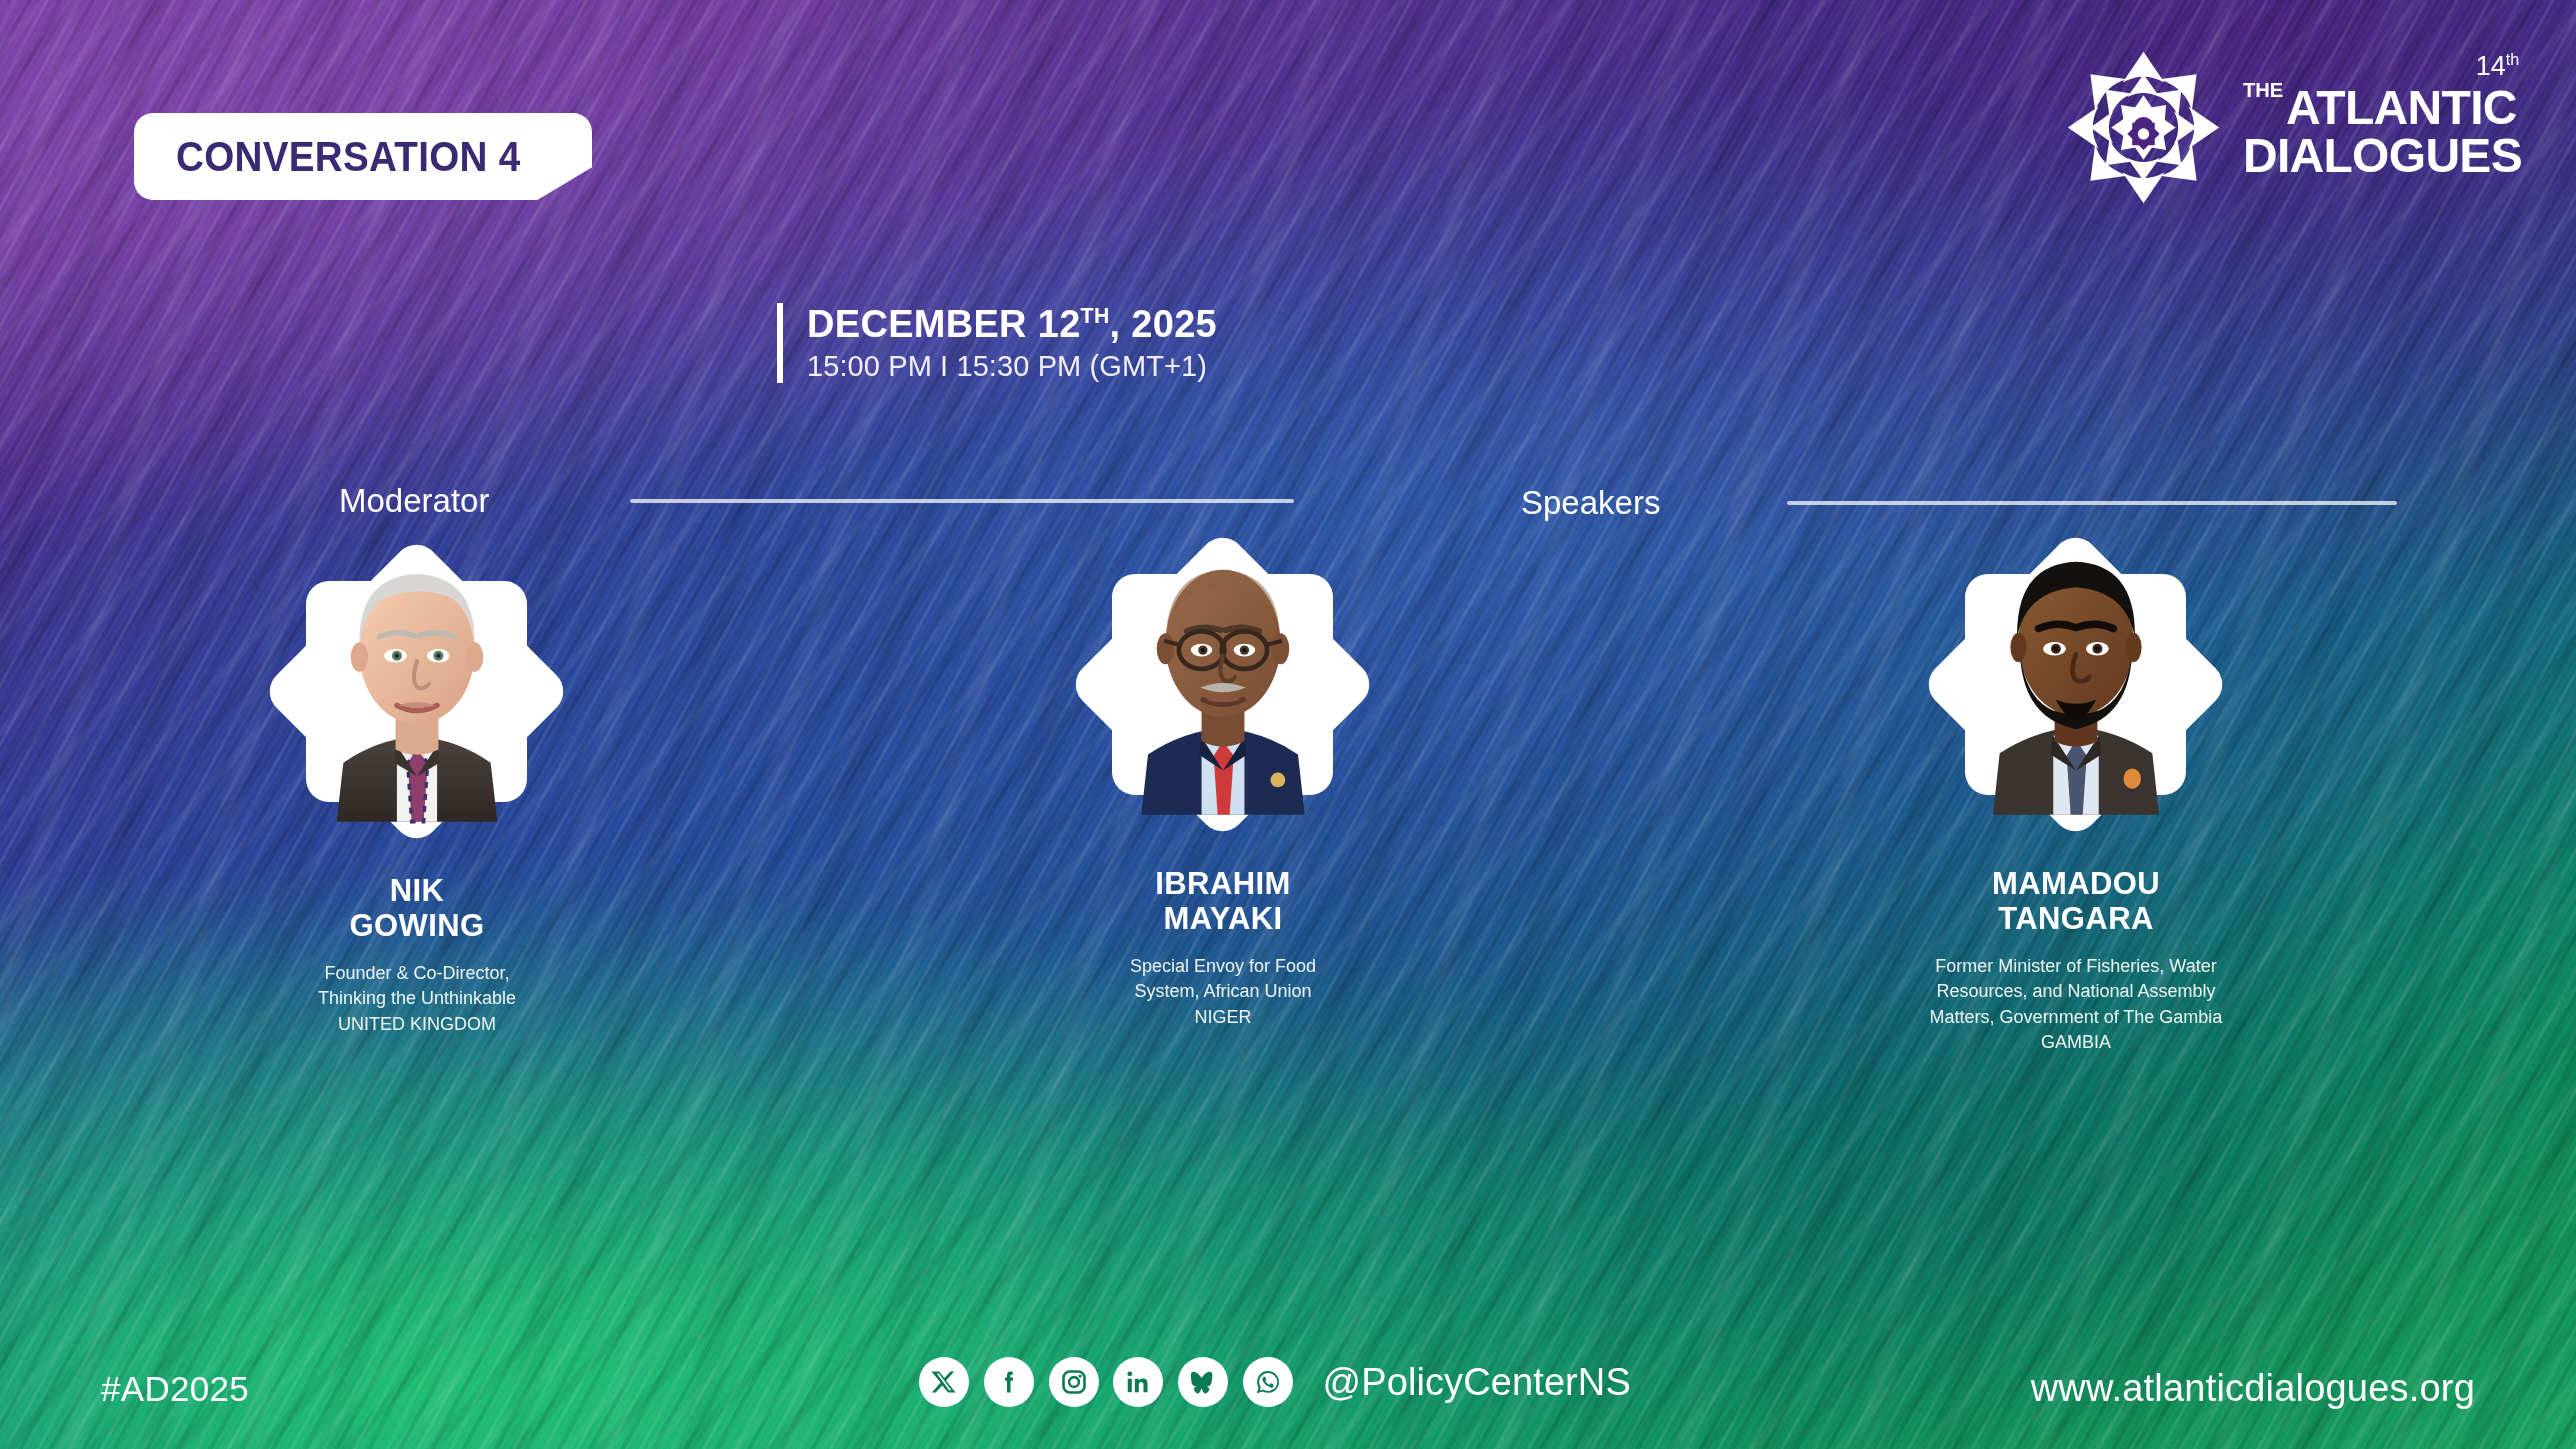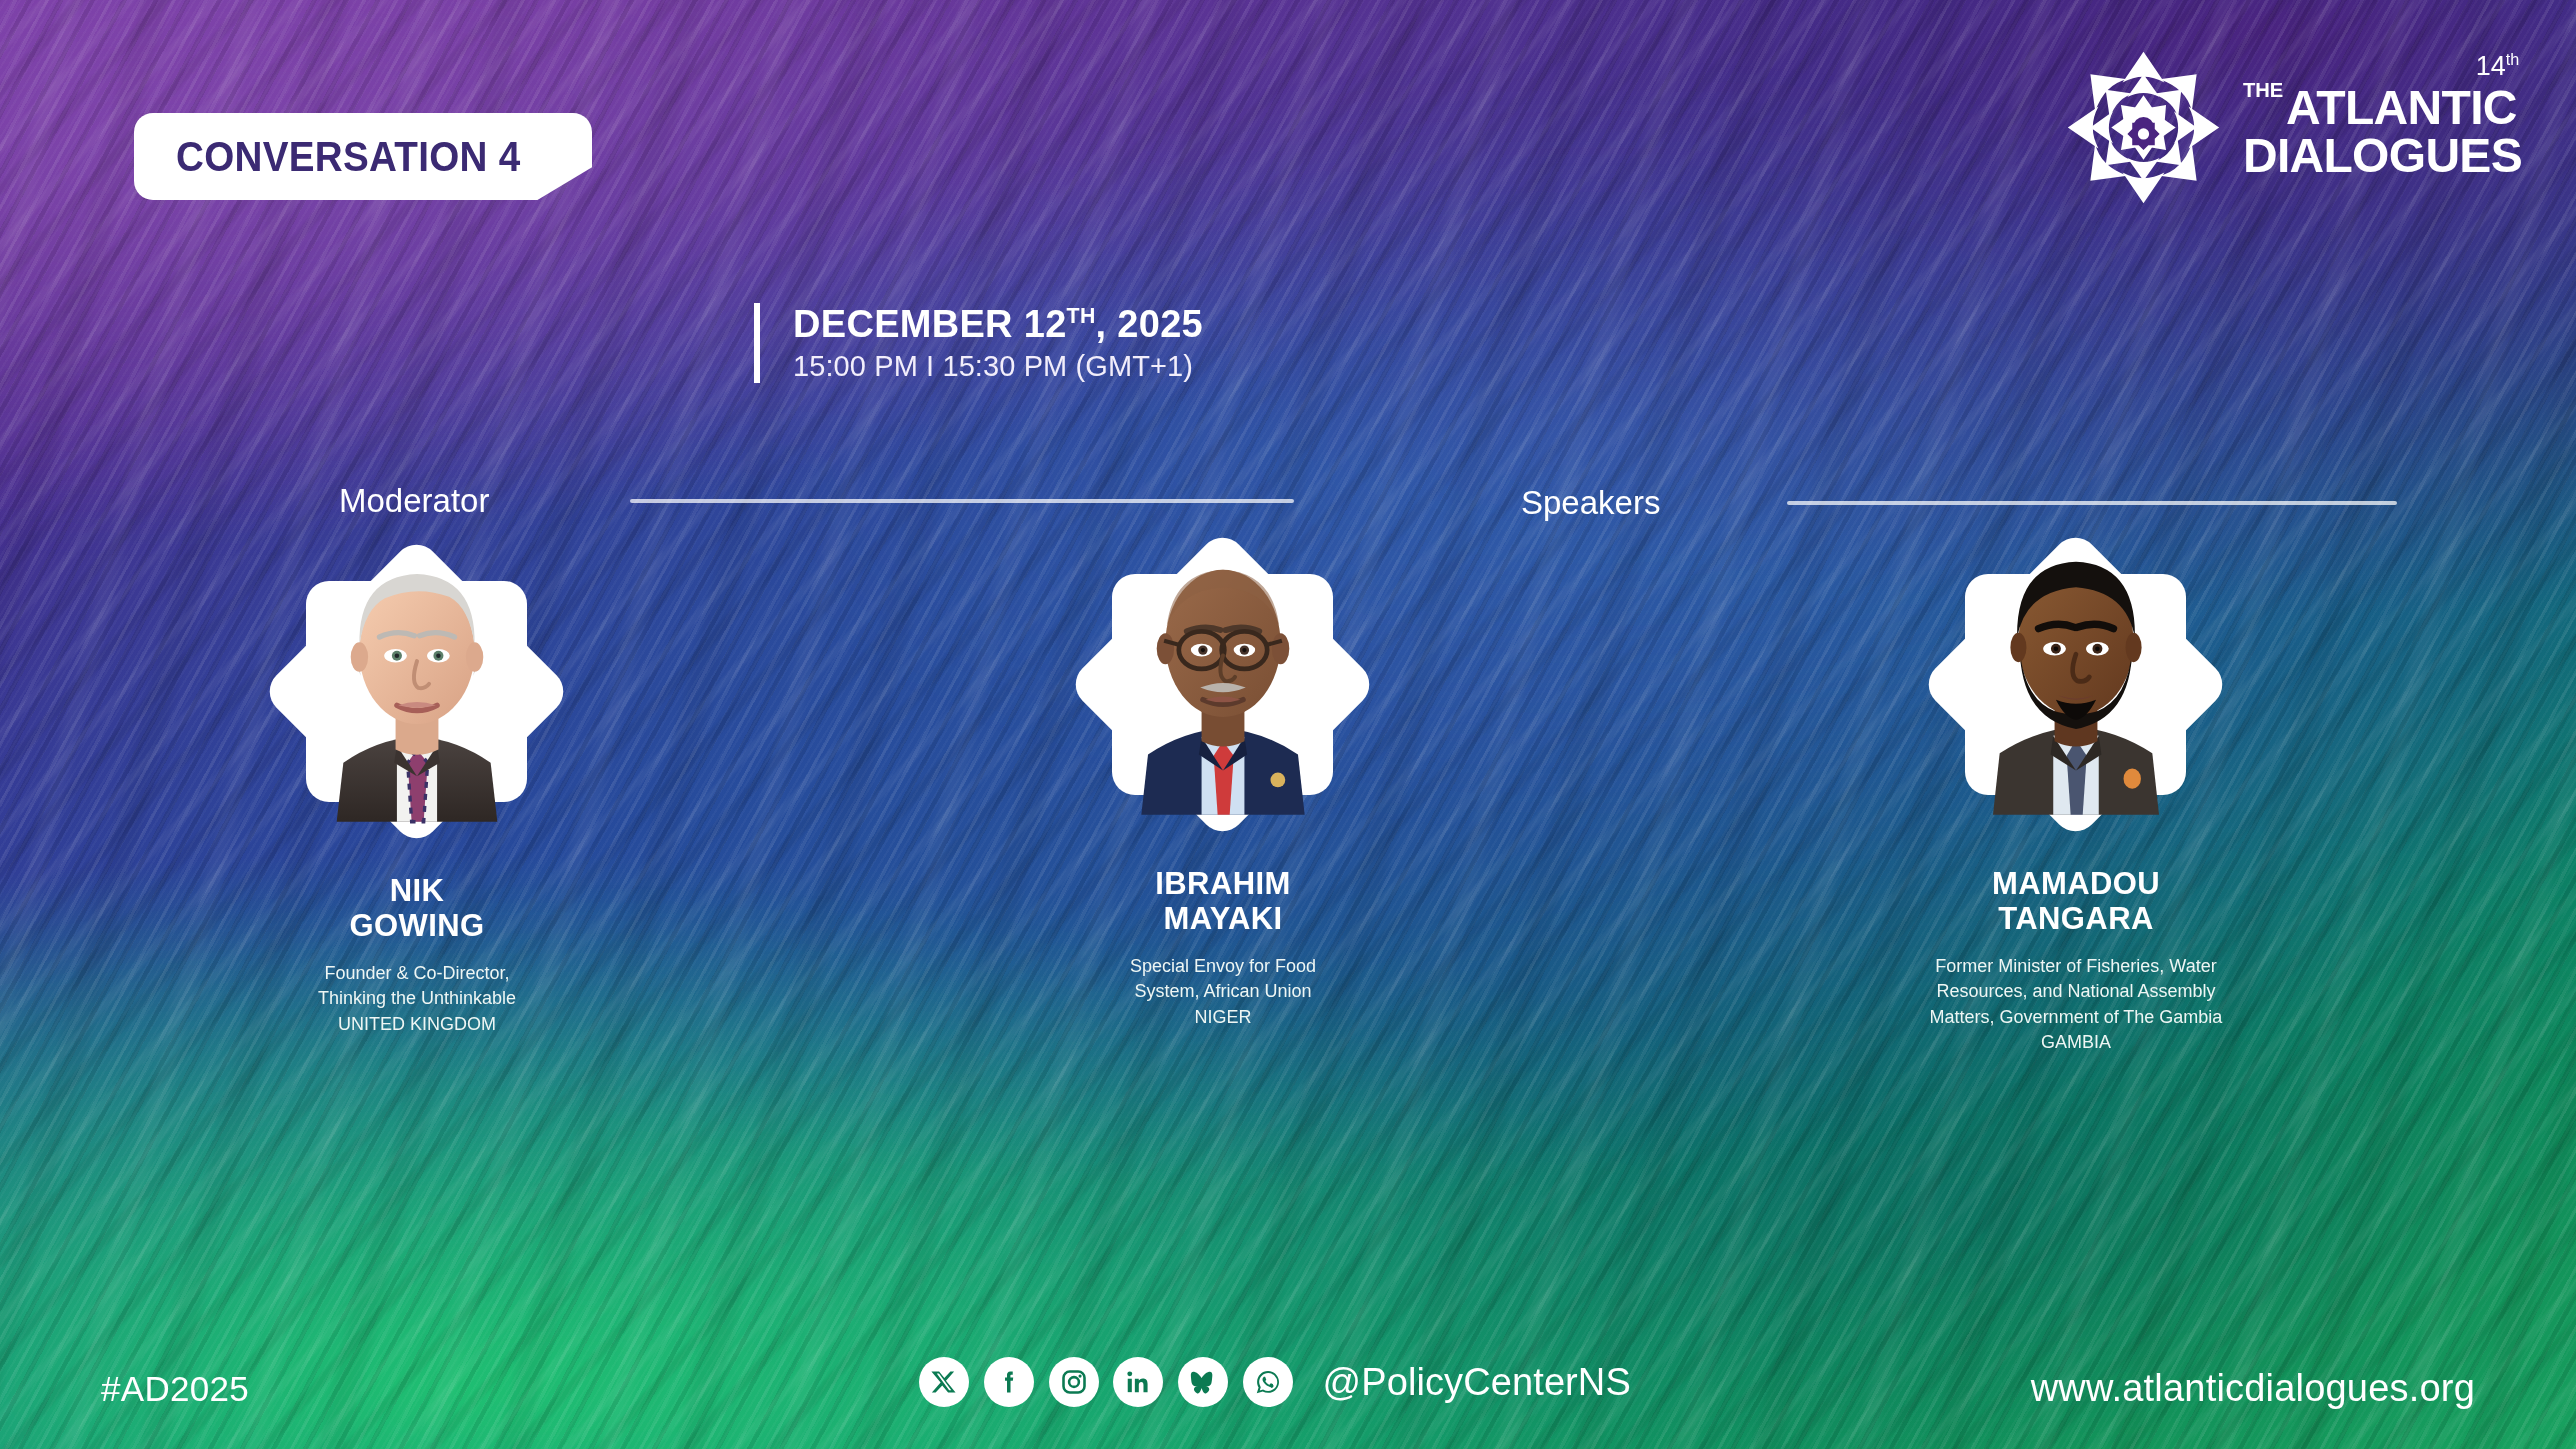--- a/index.html
+++ b/index.html
@@ -77,22 +77,22 @@
     white-space:nowrap; transform:scaleX(.92); transform-origin:left center;
   }
 
   .title{
     position:absolute; left:777px; top:94px; width:1140px;
     color:#fff; font-size:64px; line-height:1.08; font-weight:700;
     letter-spacing:-0.3px; text-shadow:0 2px 9.4px rgba(0,0,0,.18);
   }
 
   .datewrap{
-    position:absolute; left:754px; top:303px;
-    padding-left:33px; border-left:6px solid #ffffff;
+    position:absolute; left:777px; top:303px;
+    padding-left:24px; border-left:6px solid #ffffff;
   }
   .date-main{ color:#fff; font-size:38px; font-weight:700; letter-spacing:0.3px; white-space:nowrap; }
   .date-main sup{ font-size:.56em; vertical-align:super; }
   .date-sub{ color:#f2eefb; font-size:29px; font-weight:400; margin-top:4px; white-space:nowrap; letter-spacing:0.1px; }
 
   
   .logo{ position:absolute; right:54px; top:47px; display:flex; align-items:center; gap:19px; }
   .logo-mark{ width:161px; height:168px; flex:0 0 auto; }
   .logo-text{ position:relative; color:#fff; }
   .logo-ord{

